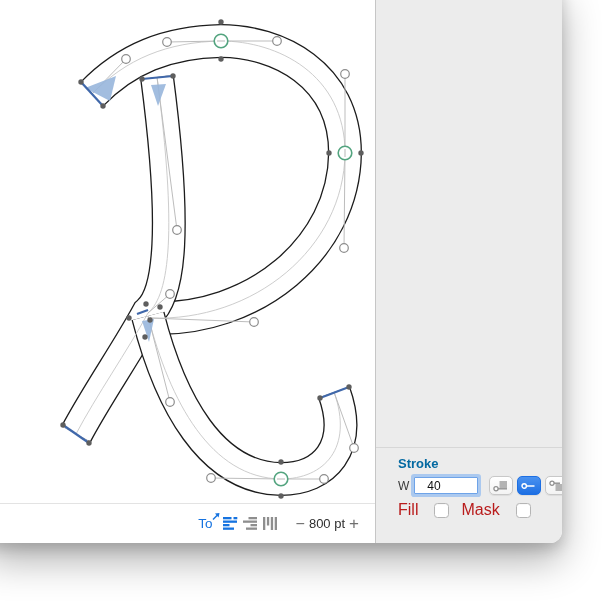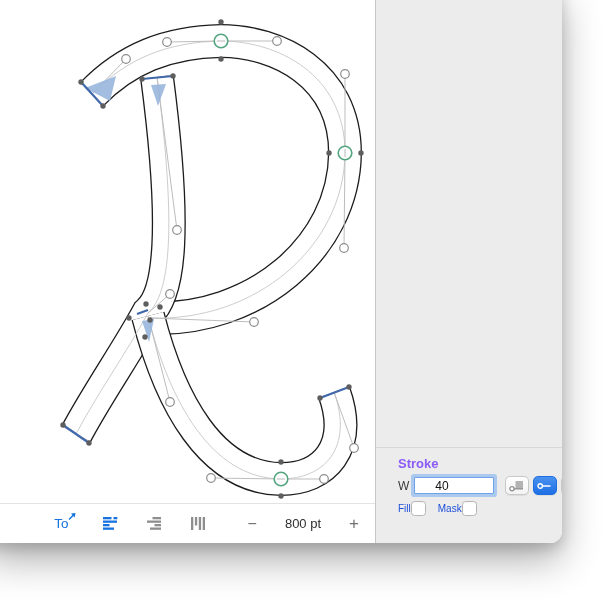--- a/index.html
+++ b/index.html
@@ -15,62 +15,62 @@
     box-sizing:border-box;padding:14px 0 0 14px;
   }
   .content{
     width:562px;height:543px;display:flex;overflow:hidden;border-radius:0 0 12px 0;
   }
   .main{width:375px;display:flex;flex-direction:column;background:#fff;}
   .canvas{width:375px;height:503px;position:relative;background:#fff;}
   .canvas svg{position:absolute;left:0;top:0;}
   .bottombar{
     flex:1;border-top:1px solid #e3e3e3;display:flex;align-items:center;
-    justify-content:flex-end;gap:28px;padding-right:16px;background:#fff;
+    justify-content:flex-end;gap:4px;padding-right:16px;background:#fff;
   }
   .sidebar{
     flex:1;background:#ececec;border-left:1px solid #c6c6c6;position:relative;
   }
   
   .to-btn{position:relative;color:#1673e0;font-size:13.5px;font-weight:500;
     line-height:13px;padding-right:6px;cursor:default;}
   .to-btn svg{position:absolute;right:-1px;top:-4px;}
   .icon-btn{display:flex;align-items:center;cursor:default;}
   .zoom-minus{color:#6f6f6f;font-size:16px;margin-left:14px;line-height:14px;}
   .zoom-level{color:#2f2f2f;font-size:13px;text-align:center;}
   .zoom-plus{color:#6f6f6f;font-size:17px;line-height:14px;}
   
   .stroke-section{
     position:absolute;left:0;right:0;top:447px;border-top:1px solid #d7d7d7;
     padding:8px 0 0 22px;
   }
-  .stroke-title{font-size:13px;font-weight:bold;color:#8b5cf6;margin:0 8px 5px 0;}
+  .stroke-title{font-size:13px;font-weight:bold;color:#0369a1;margin:0 8px 5px 0;}
   .stroke-row{display:flex;align-items:center;}
   .w-label{font-size:12px;color:#3a3a3a;margin-right:5px;}
   .w-input{
     width:38px;height:13px;font-size:12px;font-family:"Liberation Sans",sans-serif;
-    border:1px solid #6ea3e8;border-radius:1px;padding:1px 20px;color:#111;
+    border:1px solid #6ea3e8;border-radius:1px;padding:1px 12px;color:#111;
     box-shadow:0 0 0 3px #abc9ef;outline:none;margin-right:11px;background:#fff;
   }
   .seg-group{display:flex;gap:4px;}
   .seg-btn{
     width:24px;height:19px;border:1px solid #c8c8c8;border-radius:5px;
     background:linear-gradient(#ffffff,#f3f3f3);display:flex;align-items:center;
     justify-content:center;padding:0;box-shadow:0 .5px 1px rgba(0,0,0,.07);
   }
   .seg-btn.selected{
     background:linear-gradient(#4a92f0,#1d6fe3);border-color:#1d6fe3;
   }
   .seg-btn svg .ln{stroke:#8f8f8f;}
   .seg-btn svg .sq{fill:#b3b3b3;}
   .seg-btn svg .ci{stroke:#8f8f8f;fill:#fff;}
   .seg-btn.selected svg .ln{stroke:#fff;}
   .seg-btn.selected svg .ci{stroke:#fff;fill:none;}
   .check-row{display:flex;align-items:center;margin-top:6px;}
-  .cb-label{font-size:10px;color:#1d4ed8;margin-right:0;}
+  .cb-label{font-size:16px;color:#b91c1c;margin-right:16px;}
   .checkbox{
     width:13px;height:13px;border:1px solid #b5b5b5;border-radius:3.5px;
     background:#fff;display:inline-block;box-shadow:inset 0 .5px 1px rgba(0,0,0,.05);
   }
   .cb-gap{width:12px;}
 </style>
 </head>
 <body>
 
 <div class="window">

